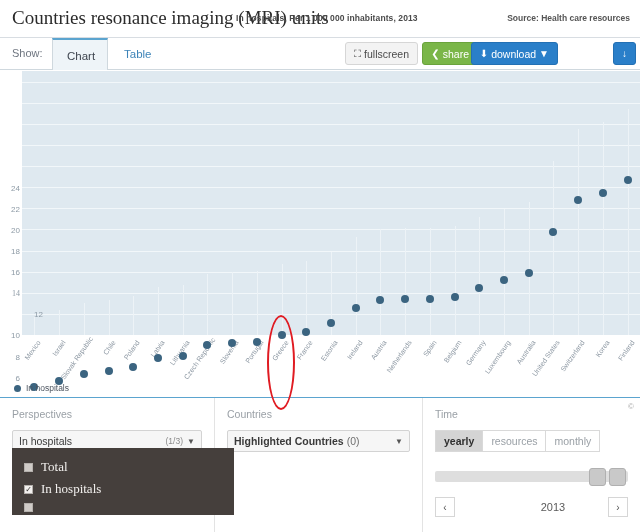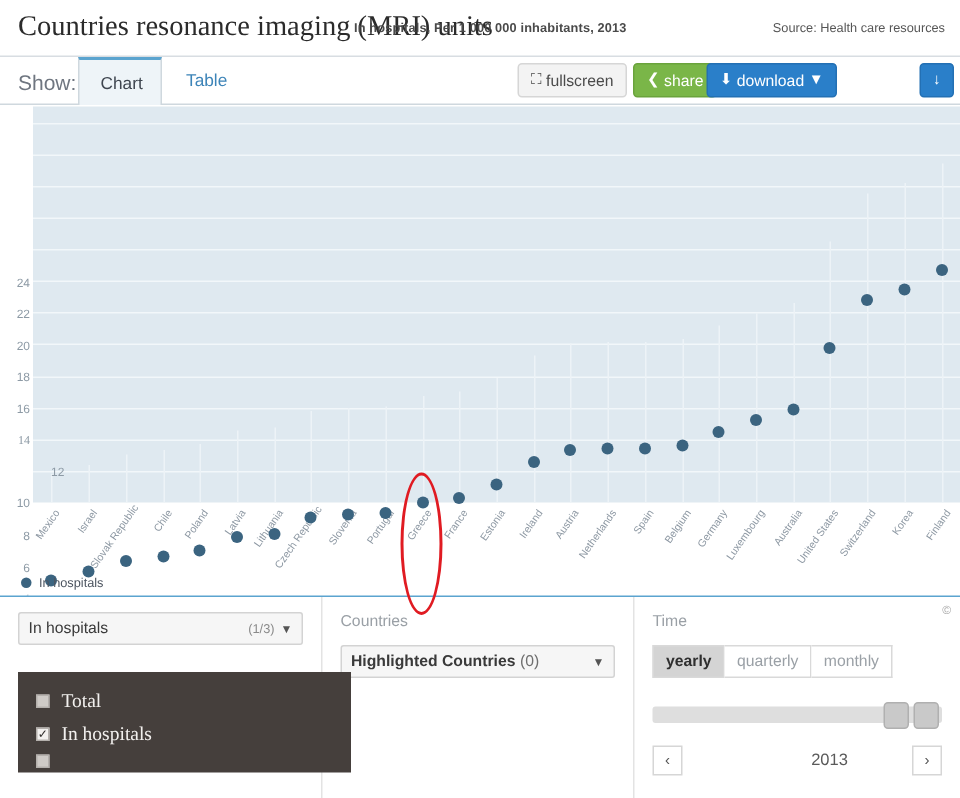--- a/index.html
+++ b/index.html
@@ -35,32 +35,33 @@
     color:#4a4a4a;
     letter-spacing:0.1px;
     white-space:nowrap;
   }
   #source {
     position:absolute;
     right:10px; top:13px;
     font-size:8.5px;
     color:#555;
     white-space:nowrap;
+    font-weight:bold;
   }
 
   
   #toolbar {
     height:32px;
     position:relative;
     border-bottom:1px solid #cfd8de;
     background:#fff;
   }
   #show-label {
     position:absolute; left:12px; top:9px;
-    font-size:14px; color:#6f7680;
+    font-size:11px; color:#6f7680;
   }
   .tab {
     position:absolute; top:0;
     height:32px; line-height:32px;
     font-size:11.5px;
     padding:0 14px;
     color:#3d84b8;
     cursor:pointer;
   }
   .tab.active {
@@ -433,20 +434,21 @@
 </div>
 
 <div id="legend">
   <span id="legend-dot"></span>
   <span>In hospitals</span>
 </div>
 
 <div id="panels">
 
   <div class="panel" id="panel-perspectives">
+    <div class="panel-title">Perspectives</div>
     <div class="select" id="sel-perspectives">
       <span>In hospitals</span>
       <span class="frac">(1/3)</span>
       <span class="caret">▼</span>
     </div>
     <div id="dropdown">
         <div class="dd-item">
           <span class="cbox"></span>
           <span>Total</span>
         </div>
@@ -467,21 +469,21 @@
       <span class="cnt">(0)</span>
       <span class="caret">▼</span>
     </div>
   </div>
 
   <div class="panel" id="panel-time">
     <div id="copyright">©</div>
     <div class="panel-title">Time</div>
     <div class="seg-group" id="granularity">
         <div class="seg active">yearly</div>
-        <div class="seg">quarterly</div>
+        <div class="seg">resources</div>
         <div class="seg">monthly</div>
       </div>
     <div id="slider">
       <div id="slider-track"></div>
       <div class="handle" id="handle-a"></div>
       <div class="handle" id="handle-b"></div>
     </div>
     <div id="yearrow">
       <div class="navbtn">‹</div>
       <div id="year-val">2013</div>

